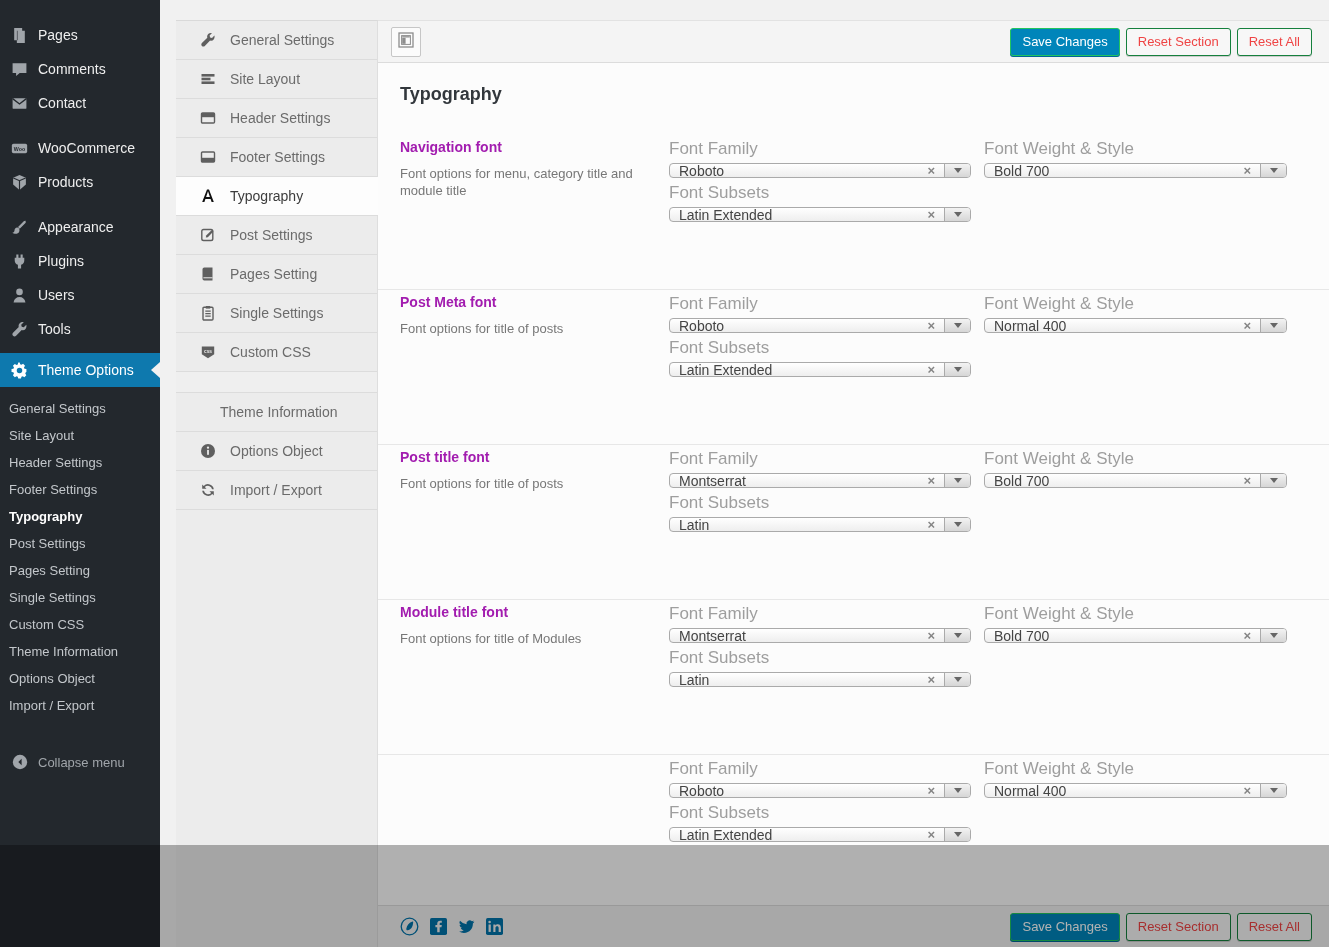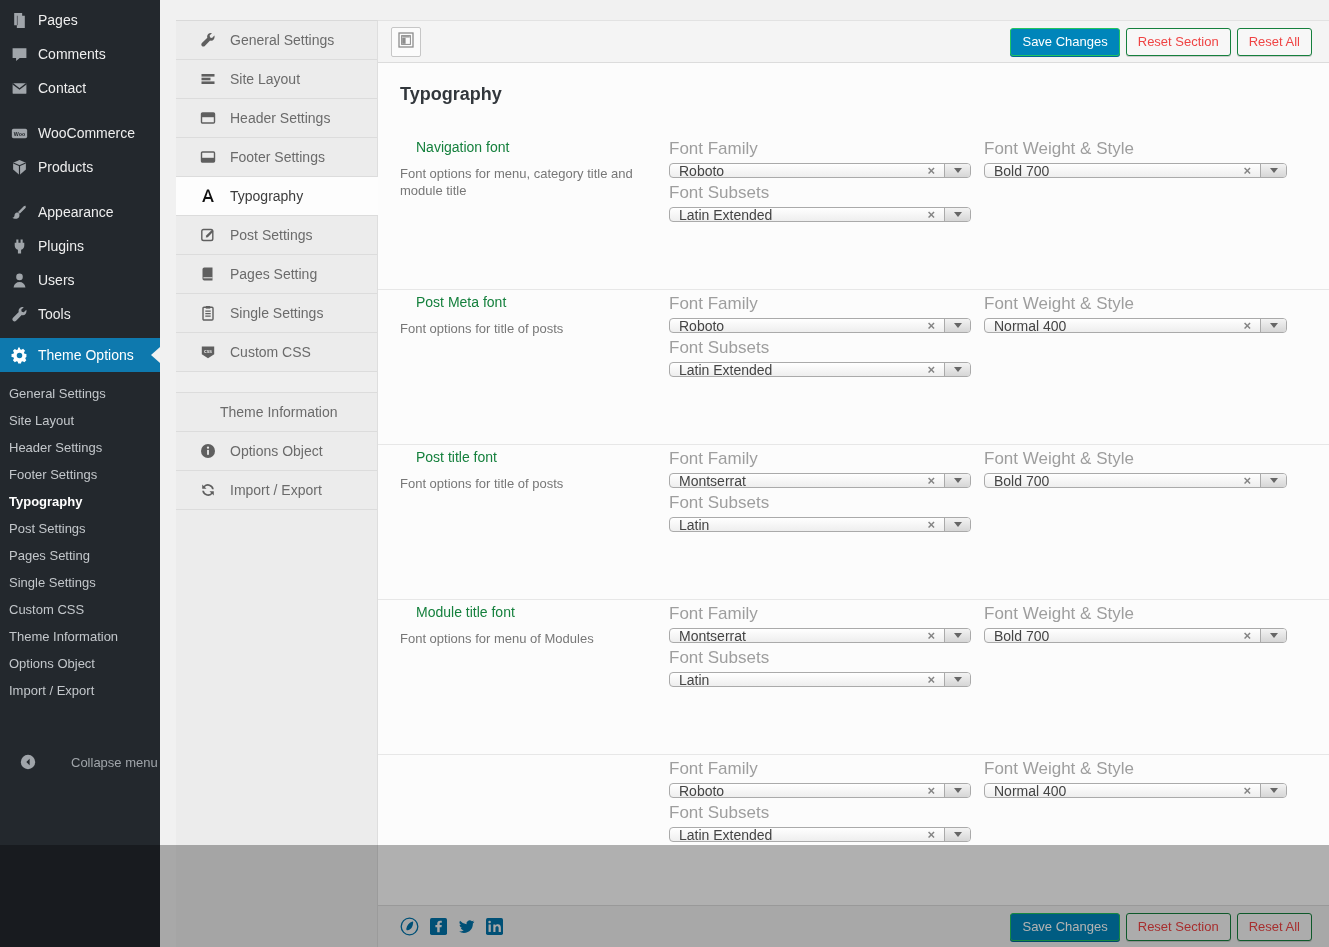--- a/index.html
+++ b/index.html
@@ -4,36 +4,36 @@
 <style>
   html,body{margin:0;padding:0;}
   body{
     width:1329px;height:947px;position:relative;overflow:hidden;
     background:#f1f1f1;
     font-family:"Liberation Sans","DejaVu Sans",sans-serif;
     -webkit-font-smoothing:antialiased;
   }
   
   .admin-sidebar{position:absolute;left:0;top:0;width:160px;height:100%;background:#23282d;z-index:2;}
-  .admin-menu{padding-top:3px;}
+  .admin-menu{padding-top:18px;}
   .menu-item{display:flex;align-items:center;height:34px;color:#eeeeee;font-size:14px;cursor:pointer;position:relative;}
   .menu-item .mi-icon{width:20px;margin-left:9px;display:flex;justify-content:center;color:#a0a5aa;}
   .menu-item .mi-icon svg{width:17px;height:17px;}
   .menu-item .mi-label{margin-left:9px;white-space:nowrap;}
   .menu-item.active{background:#0e79ae;color:#fff;}
   .menu-item.active .mi-icon{color:#fff;}
   .menu-item.active::after{
     content:'';position:absolute;right:0;top:50%;margin-top:-8px;
     border-top:8px solid transparent;border-bottom:8px solid transparent;border-right:9px solid #f1f1f1;
   }
   .menu-gap{width:100%;}
   .submenu{padding-top:8px;}
   .submenu-item{padding:6px 8px 6px 9px;font-size:13px;line-height:15px;color:#c3c7cb;cursor:pointer;}
   .submenu-item.active{color:#ffffff;font-weight:bold;}
-  .collapse-row{position:absolute;left:8px;top:745px;width:160px;height:34px;display:flex;align-items:center;color:#a0a5aa;font-size:13px;cursor:pointer;gap:25px;}
+  .collapse-row{position:absolute;left:0;top:745px;width:160px;height:34px;display:flex;align-items:center;color:#a0a5aa;font-size:13px;cursor:pointer;}
   .collapse-row .mi-icon{width:20px;margin-left:10px;display:flex;justify-content:center;}
   .collapse-row svg{width:16px;height:16px;}
   .collapse-row .mi-label{margin-left:8px;}
 
   
   .tab-sidebar{position:absolute;left:176px;top:20px;width:202px;bottom:0;background:#ececec;
     border-top:1px solid #d9d9d9;border-right:1px solid #dedede;box-sizing:border-box;z-index:1;}
   .tab{display:flex;align-items:center;height:39px;border-bottom:1px solid #dcdcdc;color:#6b6b6b;
     font-size:14px;cursor:pointer;position:relative;box-sizing:border-box;}
   .tab .t-icon{width:20px;margin-left:22px;display:flex;justify-content:center;color:#5f5f5f;}
@@ -55,21 +55,21 @@
   .btn{height:28px;padding:0 11px;font-size:13px;border-radius:3px;display:inline-flex;align-items:center;
     box-sizing:border-box;cursor:pointer;font-family:inherit;white-space:nowrap;}
   .btn-primary{background:#0085ba;border:1px solid #22c55e;color:#fff;box-shadow:0 1px 0 #006799;}
   .btn-secondary{background:#f7f7f7;border:1px solid #15803d;color:#ef4444;box-shadow:0 1px 0 #cccccc;}
 
   .content{position:absolute;left:0;right:0;top:63px;bottom:42px;background:#fcfcfc;overflow:hidden;}
   .page-title{margin:0;position:absolute;left:22px;top:21px;font-size:18px;font-weight:600;color:#32373c;}
   .sections{position:absolute;left:0;right:0;top:72px;}
   .section{position:relative;height:155px;border-bottom:1px solid #e7e7e7;box-sizing:border-box;}
   .sec-info{position:absolute;left:22px;top:4px;width:256px;}
-  .sec-title{font-size:14px;font-weight:normal;color:#15803d;margin:0 16px 10px;}
+  .sec-title{font-size:14px;font-weight:bold;color:#a21caf;margin:0 0 10px;}
   .sec-desc{font-size:13px;color:#777;line-height:17px;margin:0;}
   .fcol1{position:absolute;left:291px;top:3px;width:302px;}
   .fcol2{position:absolute;left:606px;top:3px;width:303px;}
   .field + .field{margin-top:7px;}
   .field-label{font-size:17px;color:#9e9e9e;line-height:16px;margin:3px 0 6px;}
   .sel{display:flex;align-items:stretch;height:15px;border:1px solid #aaa;border-radius:4px;
     background:linear-gradient(#ffffff,#eeeeee);box-sizing:border-box;cursor:pointer;}
   .sel-val{flex:1;display:flex;align-items:center;padding-left:9px;font-size:14px;color:#444;overflow:hidden;white-space:nowrap;}
   .sel-clear{display:flex;align-items:center;padding-right:9px;color:#848484;font-size:13px;font-weight:bold;}
   .sel-arrowbox{width:25px;border-left:1px solid #aaa;border-radius:0 3px 3px 0;
@@ -449,21 +449,21 @@
                 <span class="sel-arrowbox">
                   <span class="sel-caret"></span>
                 </span>
               </div>
             </div>
           </div>
         </div>
         <div class="section">
           <div class="sec-info">
             <h4 class="sec-title">Module title font</h4>
-            <p class="sec-desc">Font options for menu of Modules</p>
+            <p class="sec-desc">Font options for title of Modules</p>
           </div>
           <div class="fcol1">
             <div class="field">
               <div class="field-label">Font Family</div>
               <div class="sel">
                 <span class="sel-val">Montserrat</span>
                 <span class="sel-clear">×</span>
                 <span class="sel-arrowbox">
                   <span class="sel-caret"></span>
                 </span>

